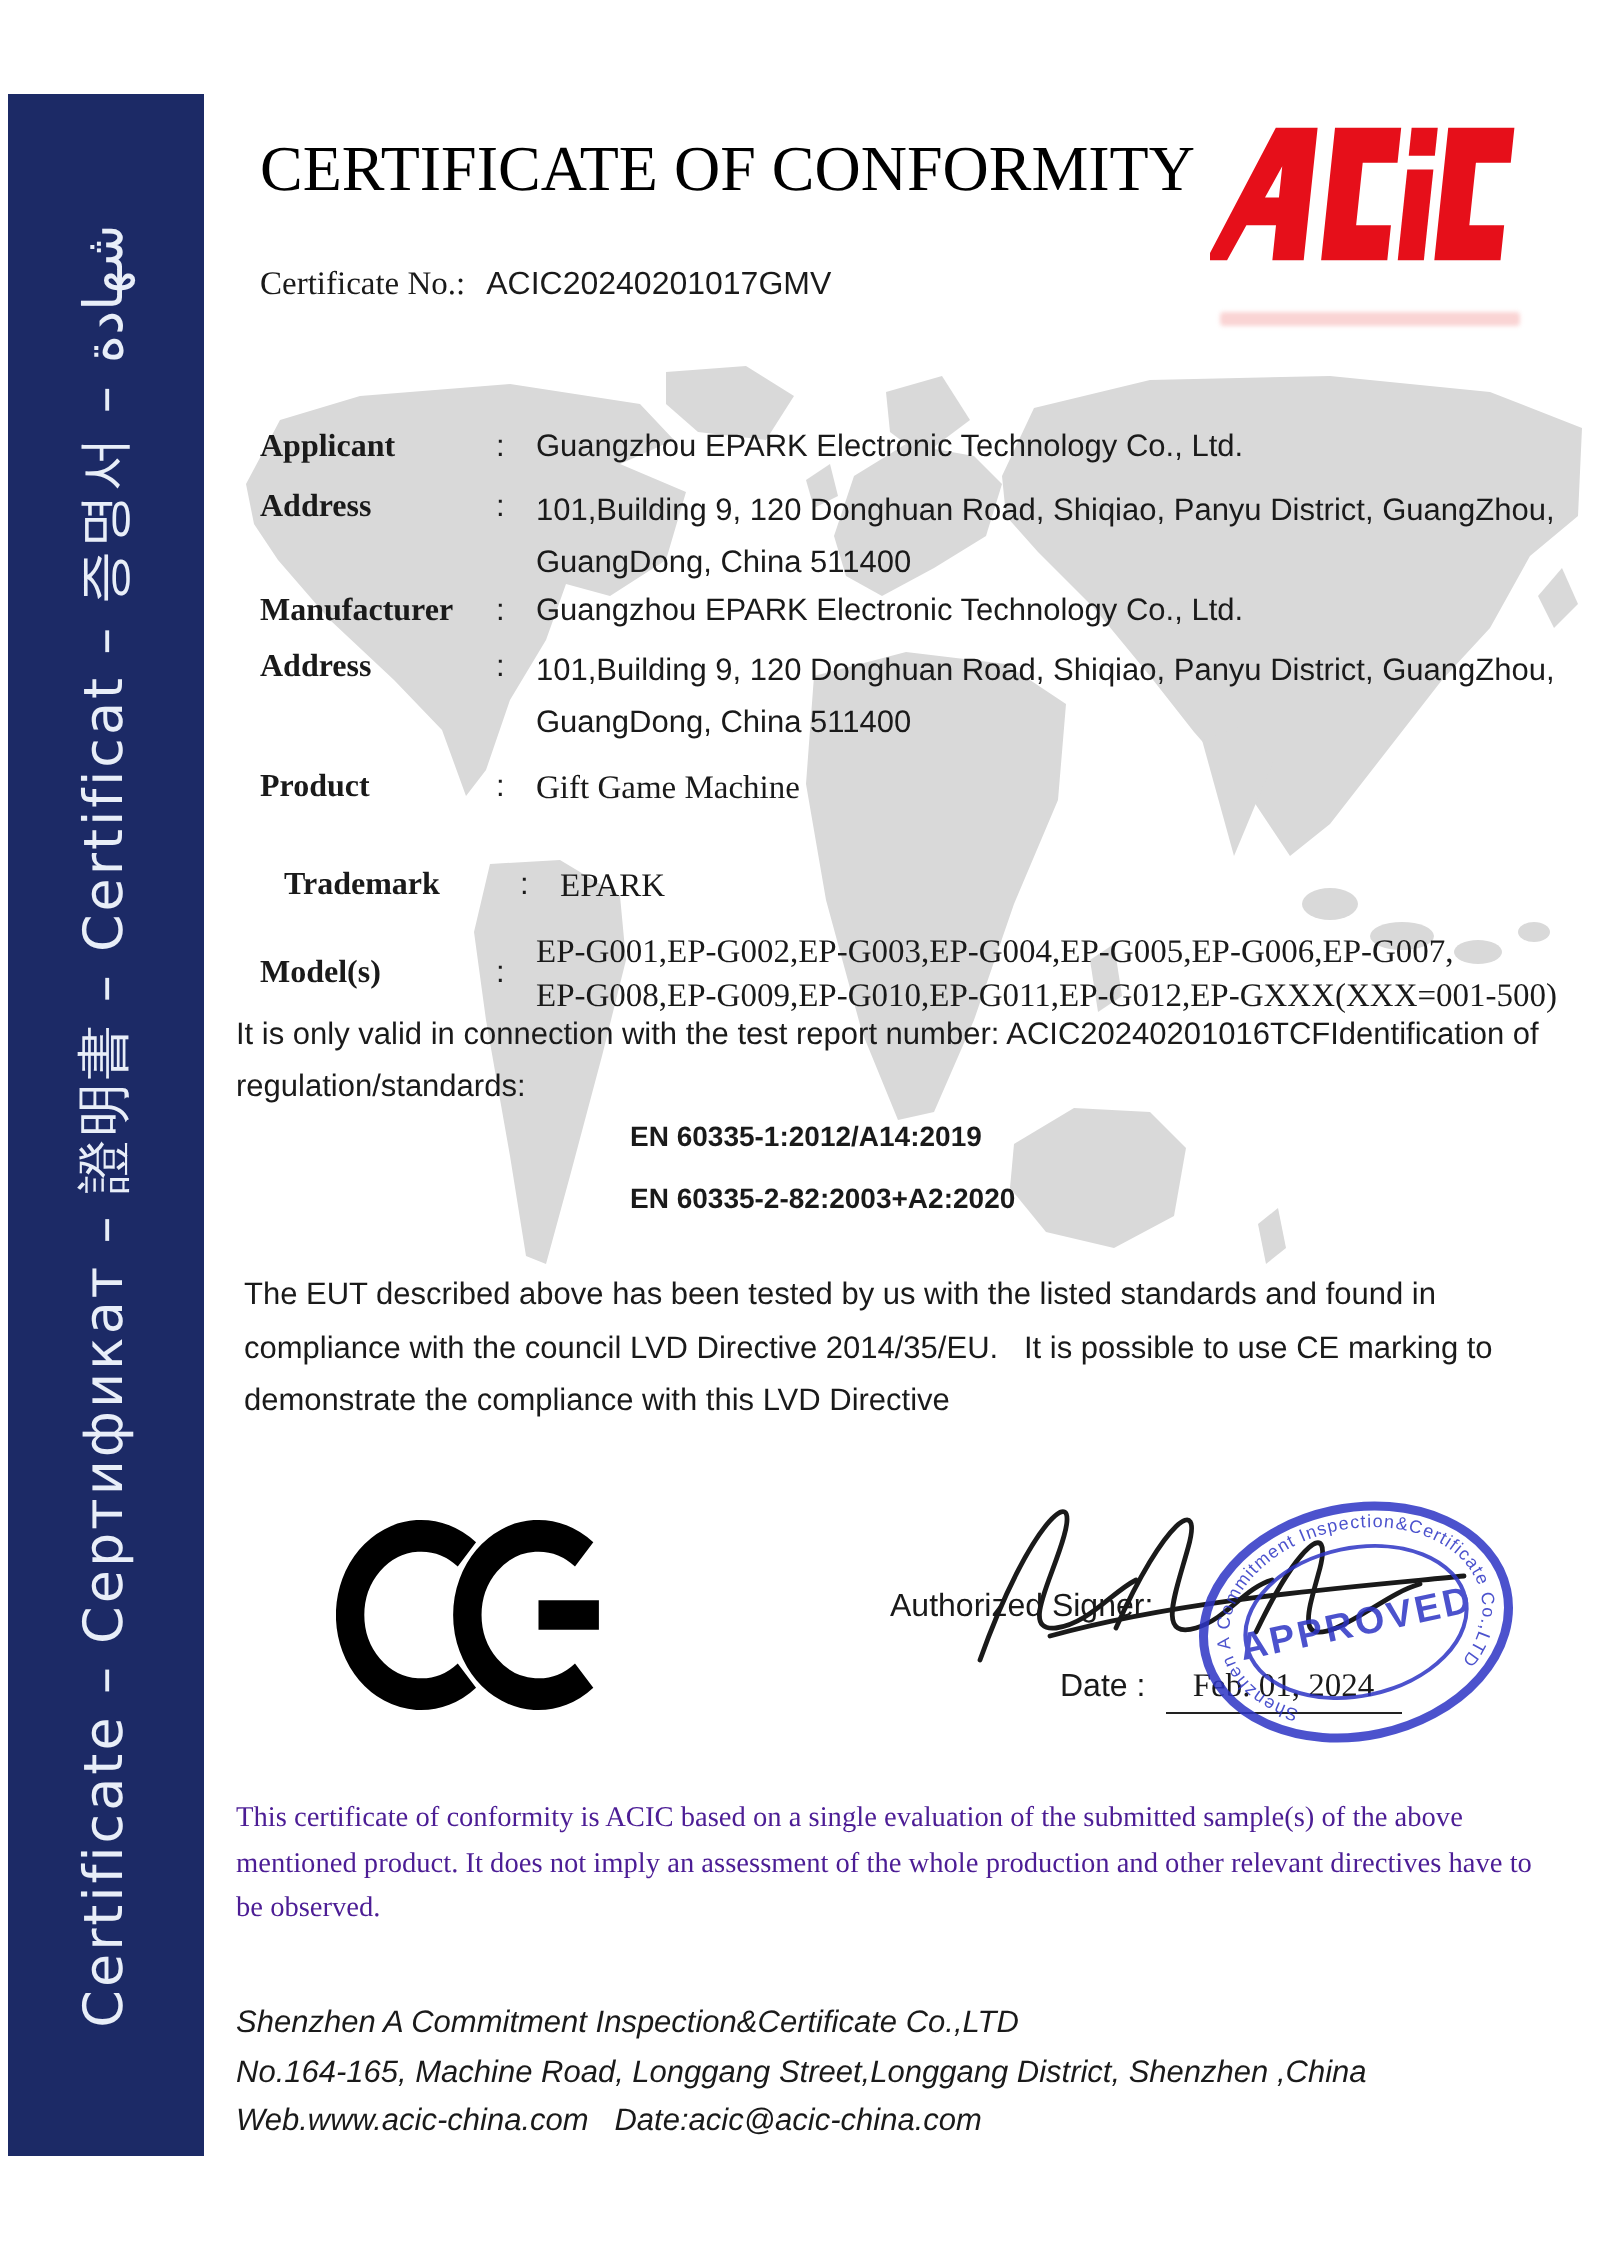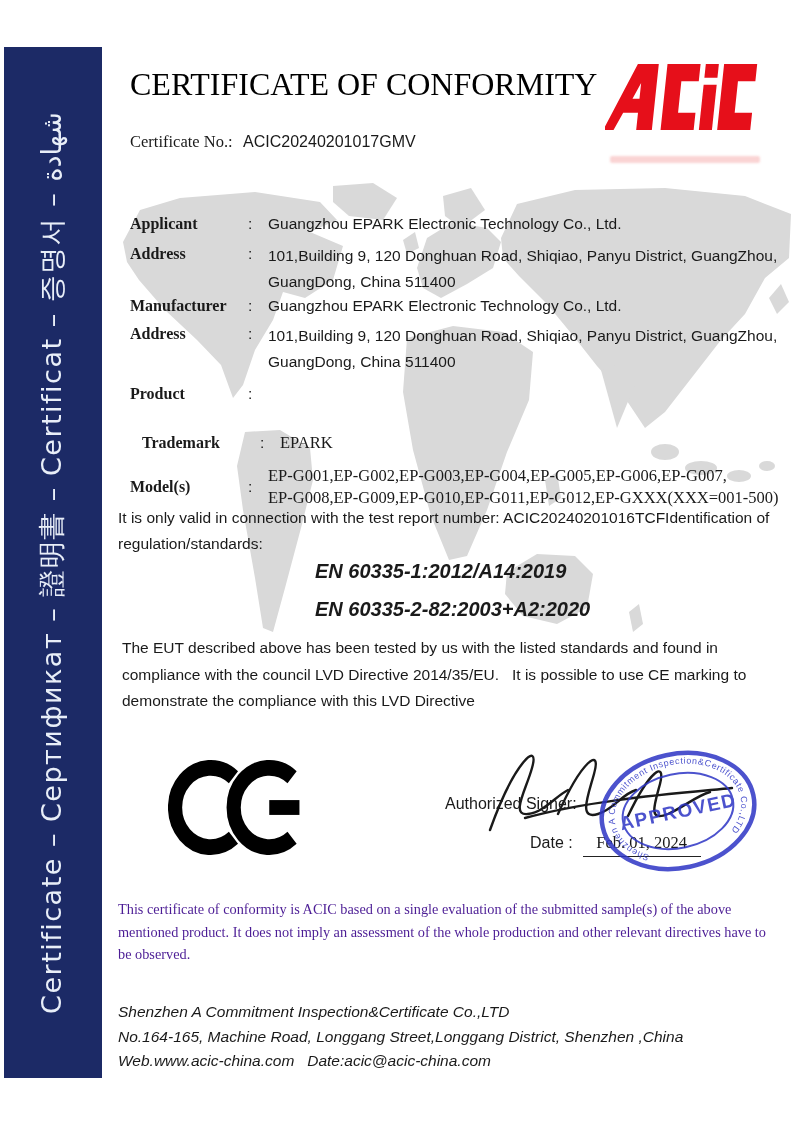--- a/index.html
+++ b/index.html
@@ -47,21 +47,21 @@
   .val-sans.two{line-height:26px;}
   .val-serif{font-family:"Liberation Serif",serif;font-size:16.5px;line-height:22px;}
   .r1{margin-bottom:8px;} .r2{margin-bottom:0px;} .r3{margin-bottom:6px;}
   .r4{margin-bottom:8px;} .r5{margin-bottom:27px;} .r6{margin-bottom:11px;margin-left:12px;}
   .r7 .flabel,.r7 .fcolon{align-self:center;}
   
   .validity{
     position:absolute;left:118px;top:505px;width:668px;z-index:2;
     font-size:15.5px;line-height:26px;white-space:pre-wrap;
   }
-  .standards{position:absolute;left:315px;top:560px;z-index:2;font-weight:bold;font-size:20px;font-style:italic;}
+  .standards{position:absolute;left:315px;top:560px;z-index:2;font-weight:bold;font-size:14px;}
   .standards .std-line{margin-bottom:15px;white-space:nowrap;}
   .eut{
     position:absolute;left:122px;top:635px;width:668px;z-index:2;
     font-size:15.5px;line-height:26.5px;white-space:pre-wrap;
   }
   
   .ce{position:absolute;left:168px;top:758px;z-index:2;}
   .signer{position:absolute;left:445px;top:795px;z-index:2;font-size:16px;white-space:nowrap;}
   .signature{position:absolute;left:470px;top:730px;z-index:4;}
   .date-row{position:absolute;left:530px;top:833px;z-index:2;display:flex;align-items:baseline;white-space:nowrap;}
@@ -148,20 +148,21 @@
     </div>
     <div class="field-row r4">
       <span class="flabel">Address</span>
       <span class="fcolon">:</span>
       <span class="fvalue val-sans two">101,Building 9, 120 Donghuan Road, Shiqiao, Panyu District, GuangZhou,
 GuangDong, China 511400</span>
     </div>
     <div class="field-row r5">
       <span class="flabel">Product</span>
       <span class="fcolon">:</span>
+      <span class="fvalue val-serif">Gift Game Machine</span>
     </div>
     <div class="field-row r6">
       <span class="flabel">Trademark</span>
       <span class="fcolon">:</span>
       <span class="fvalue val-serif">EPARK</span>
     </div>
     <div class="field-row r7">
       <span class="flabel">Model(s)</span>
       <span class="fcolon">:</span>
       <span class="fvalue val-serif">EP-G001,EP-G002,EP-G003,EP-G004,EP-G005,EP-G006,EP-G007,

